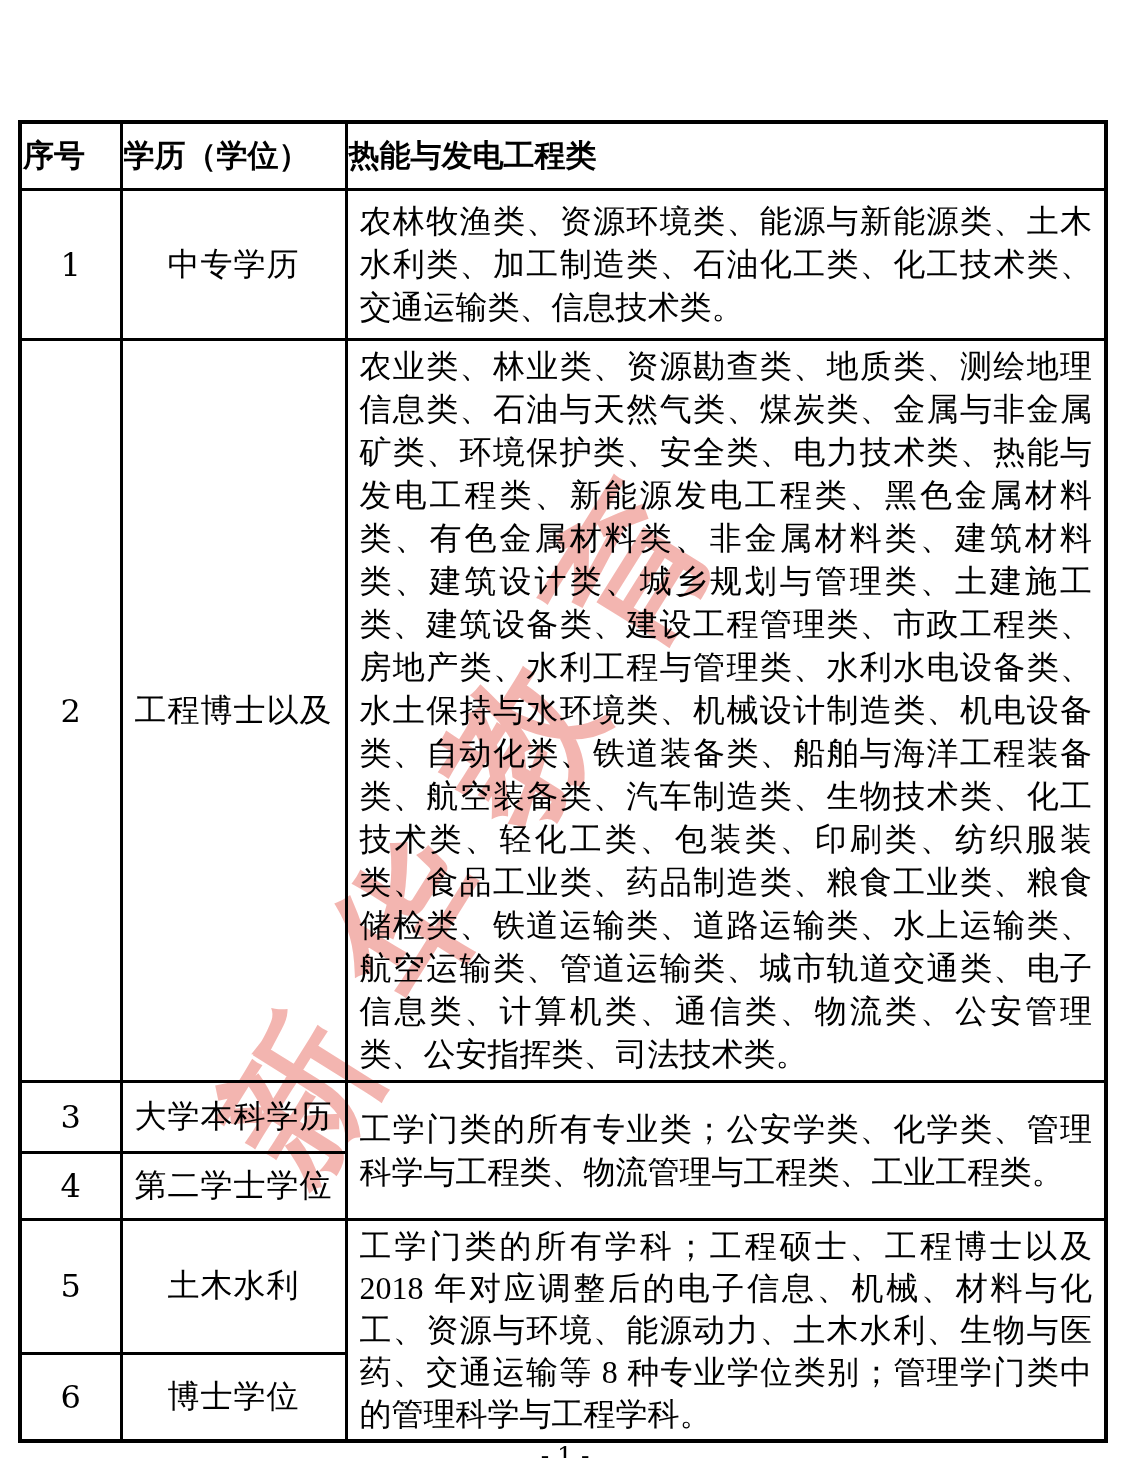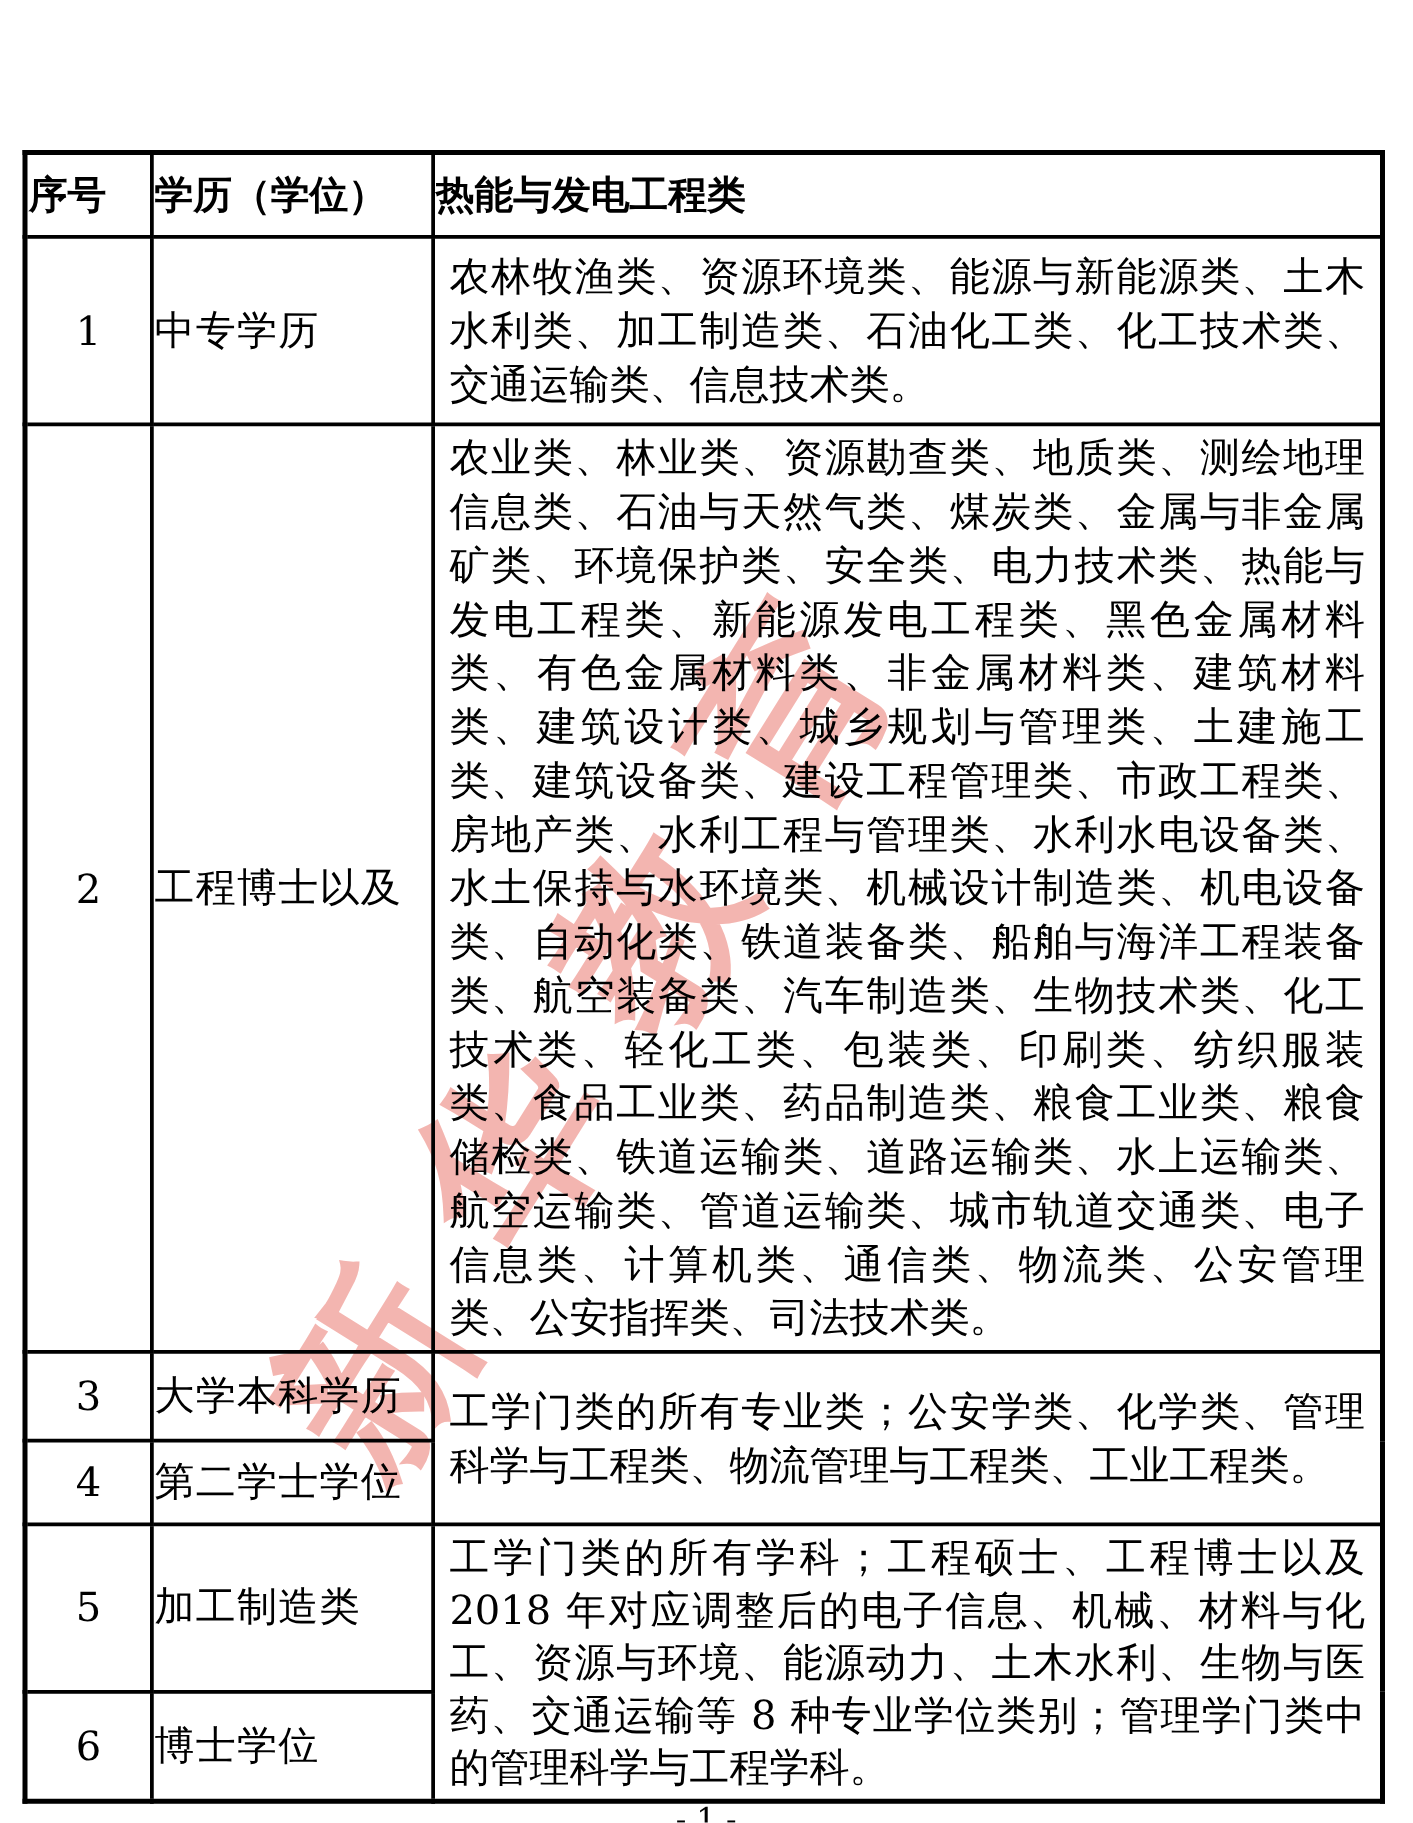--- a/index.html
+++ b/index.html
@@ -66,28 +66,28 @@
     font-weight: bold;
     font-size: 31px;
     text-align: left;
     height: 62px;
     vertical-align: middle;
   }
 
   td { font-size: 32px; vertical-align: middle; }
 
   td.cell-index { text-align: center; line-height: 1; }
-  td.cell-edu   { text-align: left; letter-spacing: 1px; }
+  td.cell-edu   { text-align: center; letter-spacing: 1px; }
   td.cell-majors {
     text-align: justify;
     text-align-last: left;
     padding: 4px 12px;
     line-height: 43px;
   }
-  td.cell-majors.tight { line-height: 42px; }
+  td.cell-majors.tight { line-height: 42px; font-family: Liberation Serif, serif; }
 
   tr.row-1 td { height: 139px; }
   tr.row-2 td { height: 682px; }
   tr.row-3 td { height: 66px; }
   tr.row-4 td { height: 62px; }
   tr.row-5 td { height: 121px; }
   tr.row-6 td { height: 77px; }
 
   
   .note {
@@ -146,21 +146,21 @@
         <td class="cell-edu">大学本科学历</td>
         <td class="cell-majors" rowspan="2">工学门类的所有专业类；公安学类、化学类、管理科学与工程类、物流管理与工程类、工业工程类。</td>
       </tr>
       <tr class="row-4">
         <td class="cell-index">4</td>
         <td class="cell-edu">第二学士学位</td>
       </tr>
 
       <tr class="row-5">
         <td class="cell-index">5</td>
-        <td class="cell-edu">加工制造类</td>
+        <td class="cell-edu">土木水利</td>
         <td class="cell-majors tight" rowspan="2">工学门类的所有学科；工程硕士、工程博士以及 2018 年对应调整后的电子信息、机械、材料与化工、资源与环境、能源动力、土木水利、生物与医药、交通运输等 8 种专业学位类别；管理学门类中的管理科学与工程学科。</td>
       </tr>
       <tr class="row-6">
         <td class="cell-index">6</td>
         <td class="cell-edu">博士学位</td>
       </tr>
     </tbody>
   </table>
 
 

